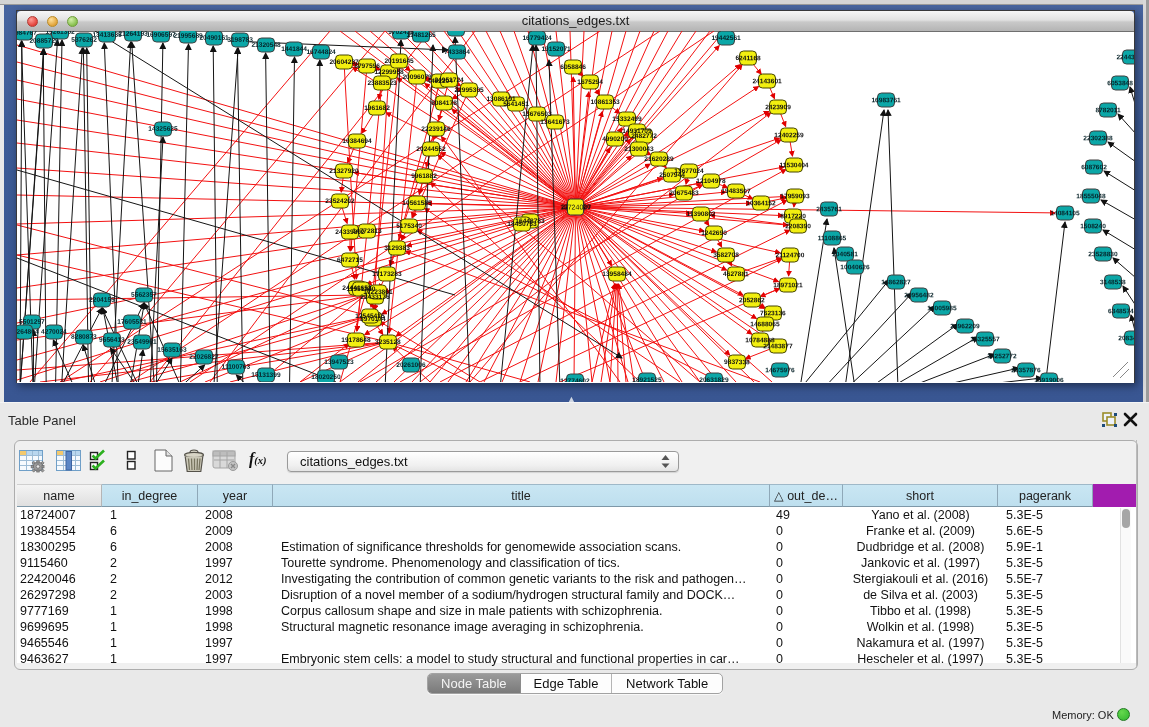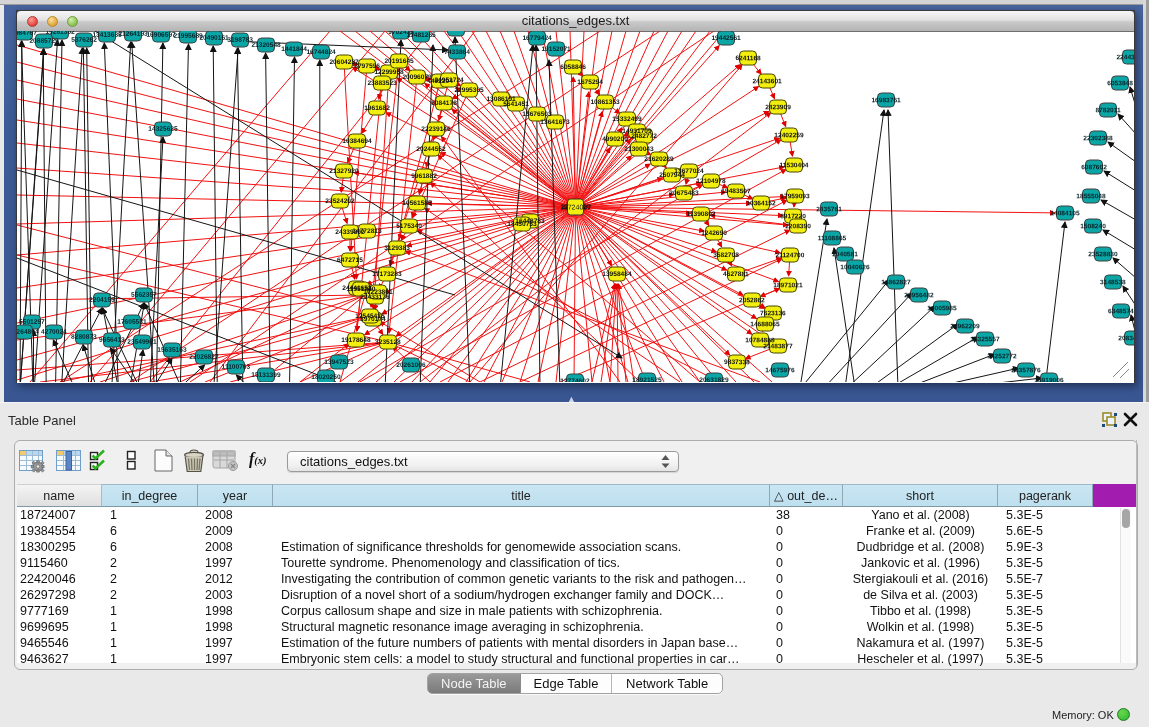--- a/index.html
+++ b/index.html
@@ -799,64 +799,64 @@
   <div class="hc" style="left:256px;width:497px">title</div>
   <div class="hc" style="left:753px;width:73px">△ out_de…</div>
   <div class="hc" style="left:826px;width:155px">short</div>
   <div class="hc" style="left:981px;width:95px">pagerank</div>
 </div>
 <div class="abs" id="tbody"></div>
 <div class="trow" style="top:507px">
 <span style="left:20px">18724007</span>
       <span style="left:110px">1</span>
 <span style="left:205px">2008</span>
-<span style="left:776px">38</span>
+<span style="left:776px">49</span>
       <span class="ctr" style="left:843px;width:155px">Yano et al. (2008)</span>
 <span style="left:1006px">5.3E-5</span>
     </div>
 <div class="trow" style="top:523px">
 <span style="left:20px">19384554</span>
       <span style="left:110px">6</span>
 <span style="left:205px">2009</span>
 <span style="left:776px">0</span>
       <span class="ctr" style="left:843px;width:155px">Franke et al. (2009)</span>
 <span style="left:1006px">5.6E-5</span>
     </div>
 <div class="trow" style="top:539px">
 <span style="left:20px">18300295</span>
       <span style="left:110px">6</span>
 <span style="left:205px">2008</span>
       <span style="left:281px">Estimation of significance thresholds for genomewide association scans.</span>
 <span style="left:776px">0</span>
       <span class="ctr" style="left:843px;width:155px">Dudbridge et al. (2008)</span>
-<span style="left:1006px">5.9E-3</span>
+<span style="left:1006px">5.9E-1</span>
     </div>
 <div class="trow" style="top:555px">
 <span style="left:20px">9115460</span>
       <span style="left:110px">2</span>
 <span style="left:205px">1997</span>
       <span style="left:281px">Tourette syndrome. Phenomenology and classification of tics.</span>
 <span style="left:776px">0</span>
-      <span class="ctr" style="left:843px;width:155px">Jankovic et al. (1996)</span>
+      <span class="ctr" style="left:843px;width:155px">Jankovic et al. (1997)</span>
 <span style="left:1006px">5.3E-5</span>
     </div>
 <div class="trow" style="top:571px">
 <span style="left:20px">22420046</span>
       <span style="left:110px">2</span>
 <span style="left:205px">2012</span>
       <span style="left:281px">Investigating the contribution of common genetic variants to the risk and pathogen…</span>
 <span style="left:776px">0</span>
       <span class="ctr" style="left:843px;width:155px">Stergiakouli et al. (2016)</span>
 <span style="left:1006px">5.5E-7</span>
     </div>
 <div class="trow" style="top:587px">
 <span style="left:20px">26297298</span>
       <span style="left:110px">2</span>
 <span style="left:205px">2003</span>
-      <span style="left:281px">Disruption of a novel short of a sodium/hydrogen exchanger family and DOCK…</span>
+      <span style="left:281px">Disruption of a novel member of a sodium/hydrogen structural family and DOCK…</span>
 <span style="left:776px">0</span>
       <span class="ctr" style="left:843px;width:155px">de Silva et al. (2003)</span>
 <span style="left:1006px">5.3E-5</span>
     </div>
 <div class="trow" style="top:603px">
 <span style="left:20px">9777169</span>
       <span style="left:110px">1</span>
 <span style="left:205px">1998</span>
       <span style="left:281px">Corpus callosum shape and size in male patients with schizophrenia.</span>
 <span style="left:776px">0</span>
@@ -869,21 +869,20 @@
 <span style="left:205px">1998</span>
       <span style="left:281px">Structural magnetic resonance image averaging in schizophrenia.</span>
 <span style="left:776px">0</span>
       <span class="ctr" style="left:843px;width:155px">Wolkin et al. (1998)</span>
 <span style="left:1006px">5.3E-5</span>
     </div>
 <div class="trow" style="top:635px">
 <span style="left:20px">9465546</span>
       <span style="left:110px">1</span>
 <span style="left:205px">1997</span>
-      <span style="left:281px">Estimation of the future numbers of patients with mental disorders in Japan base…</span>
 <span style="left:776px">0</span>
       <span class="ctr" style="left:843px;width:155px">Nakamura et al. (1997)</span>
 <span style="left:1006px">5.3E-5</span>
     </div>
 <div class="trow" style="top:651px">
 <span style="left:20px">9463627</span>
       <span style="left:110px">1</span>
 <span style="left:205px">1997</span>
       <span style="left:281px">Embryonic stem cells: a model to study structural and functional properties in car…</span>
 <span style="left:776px">0</span>

